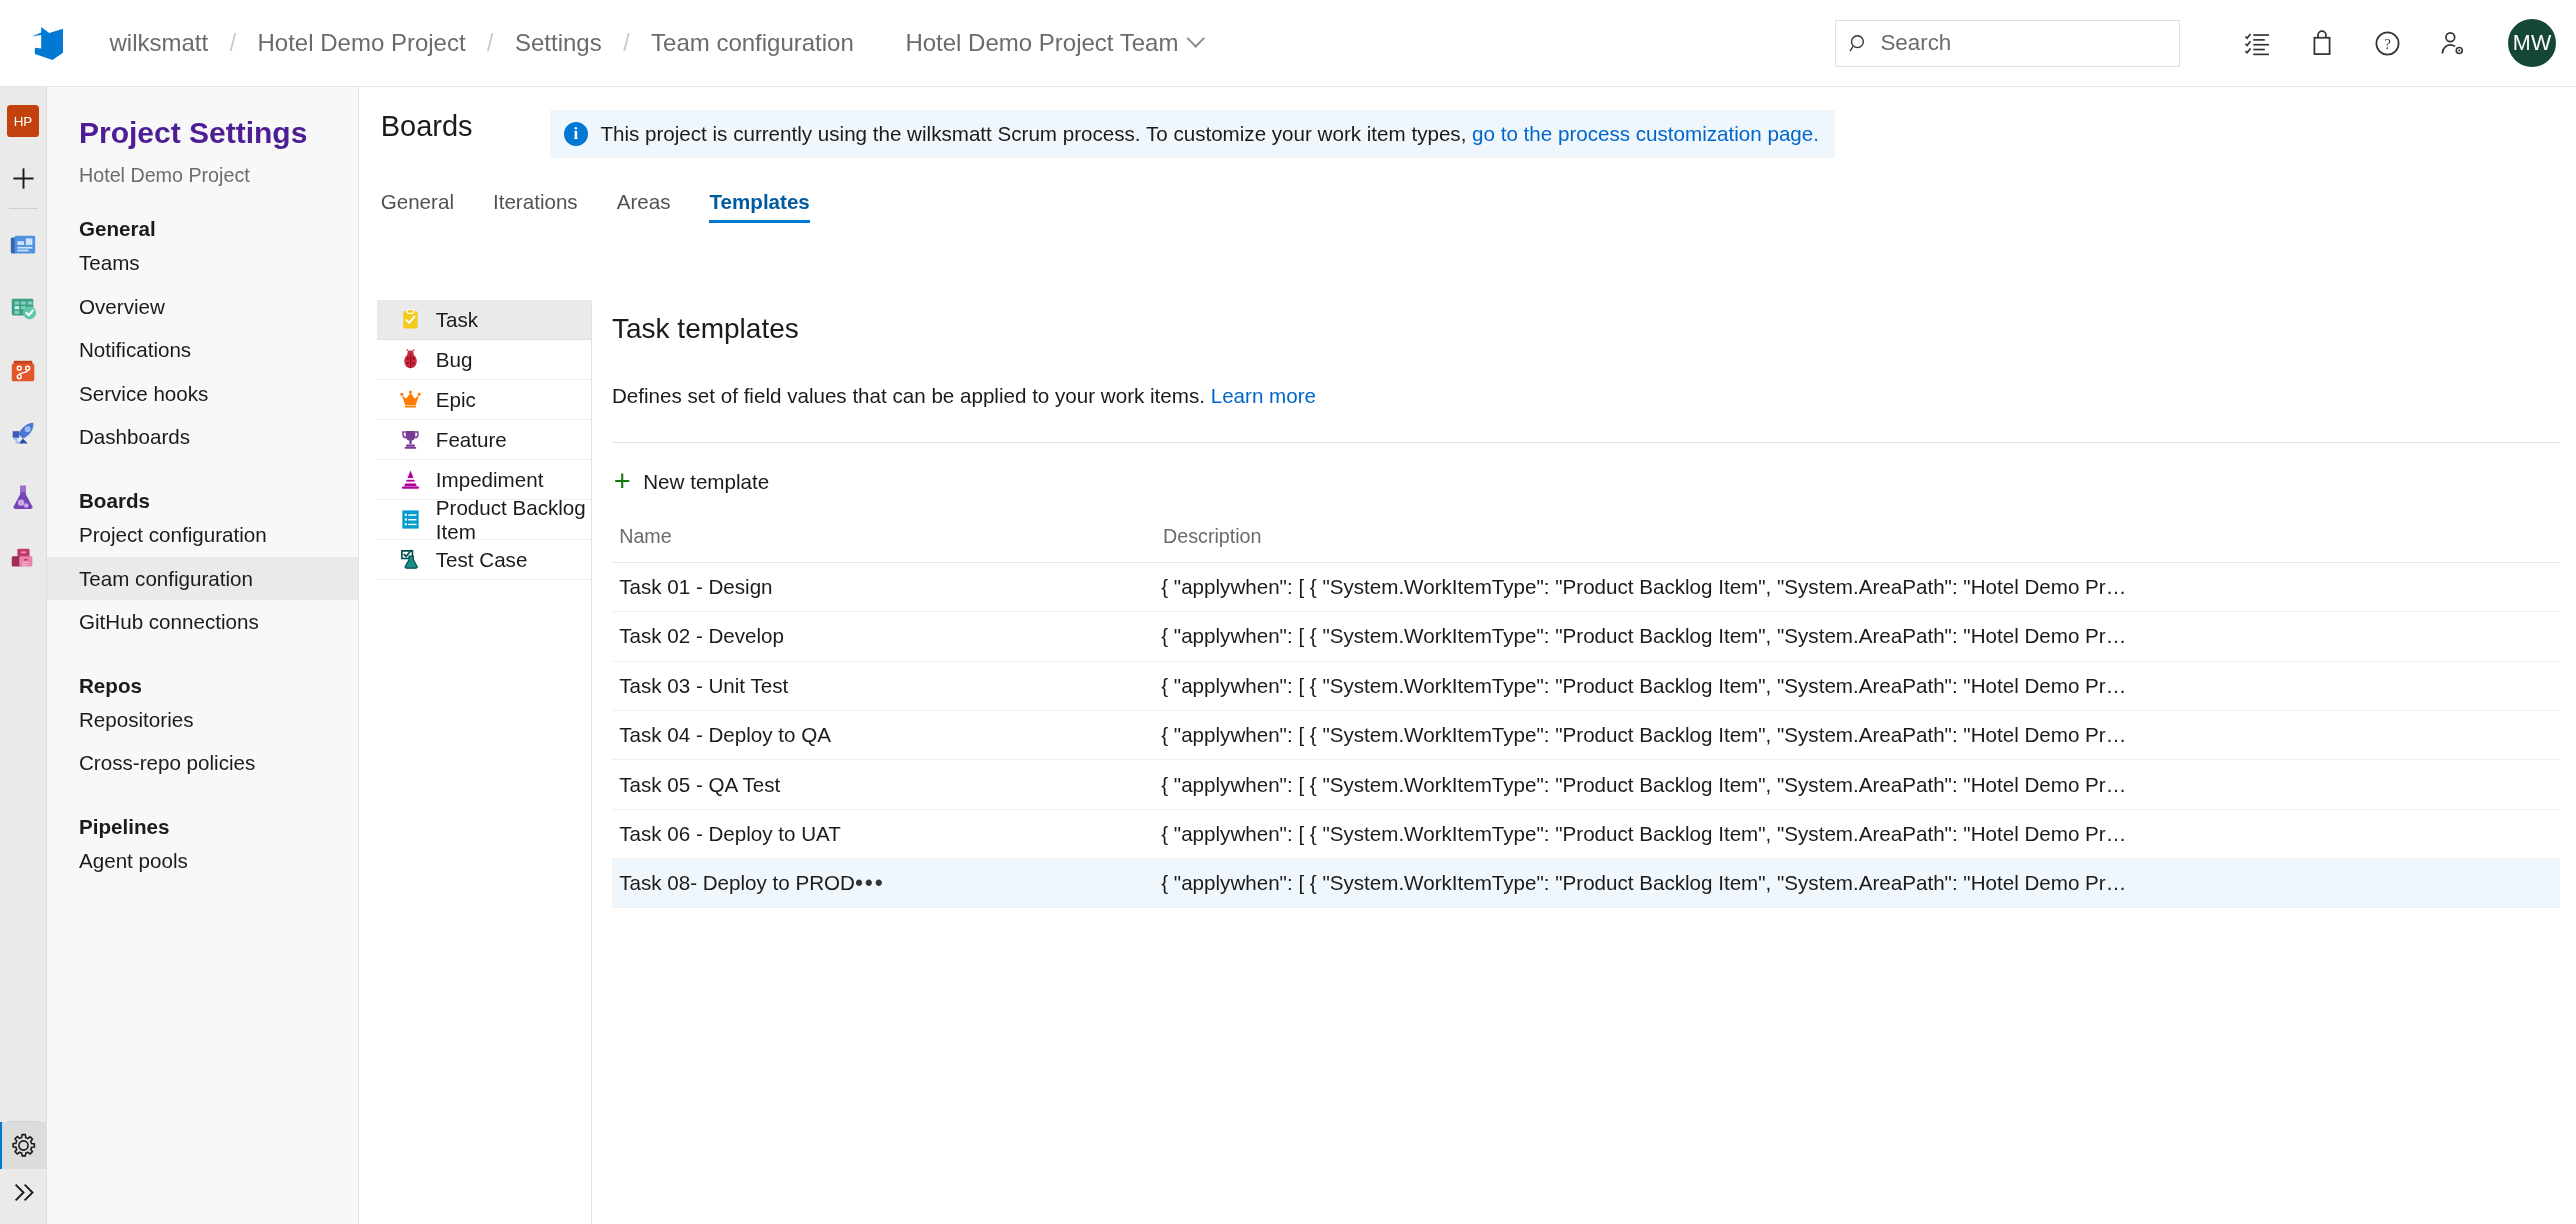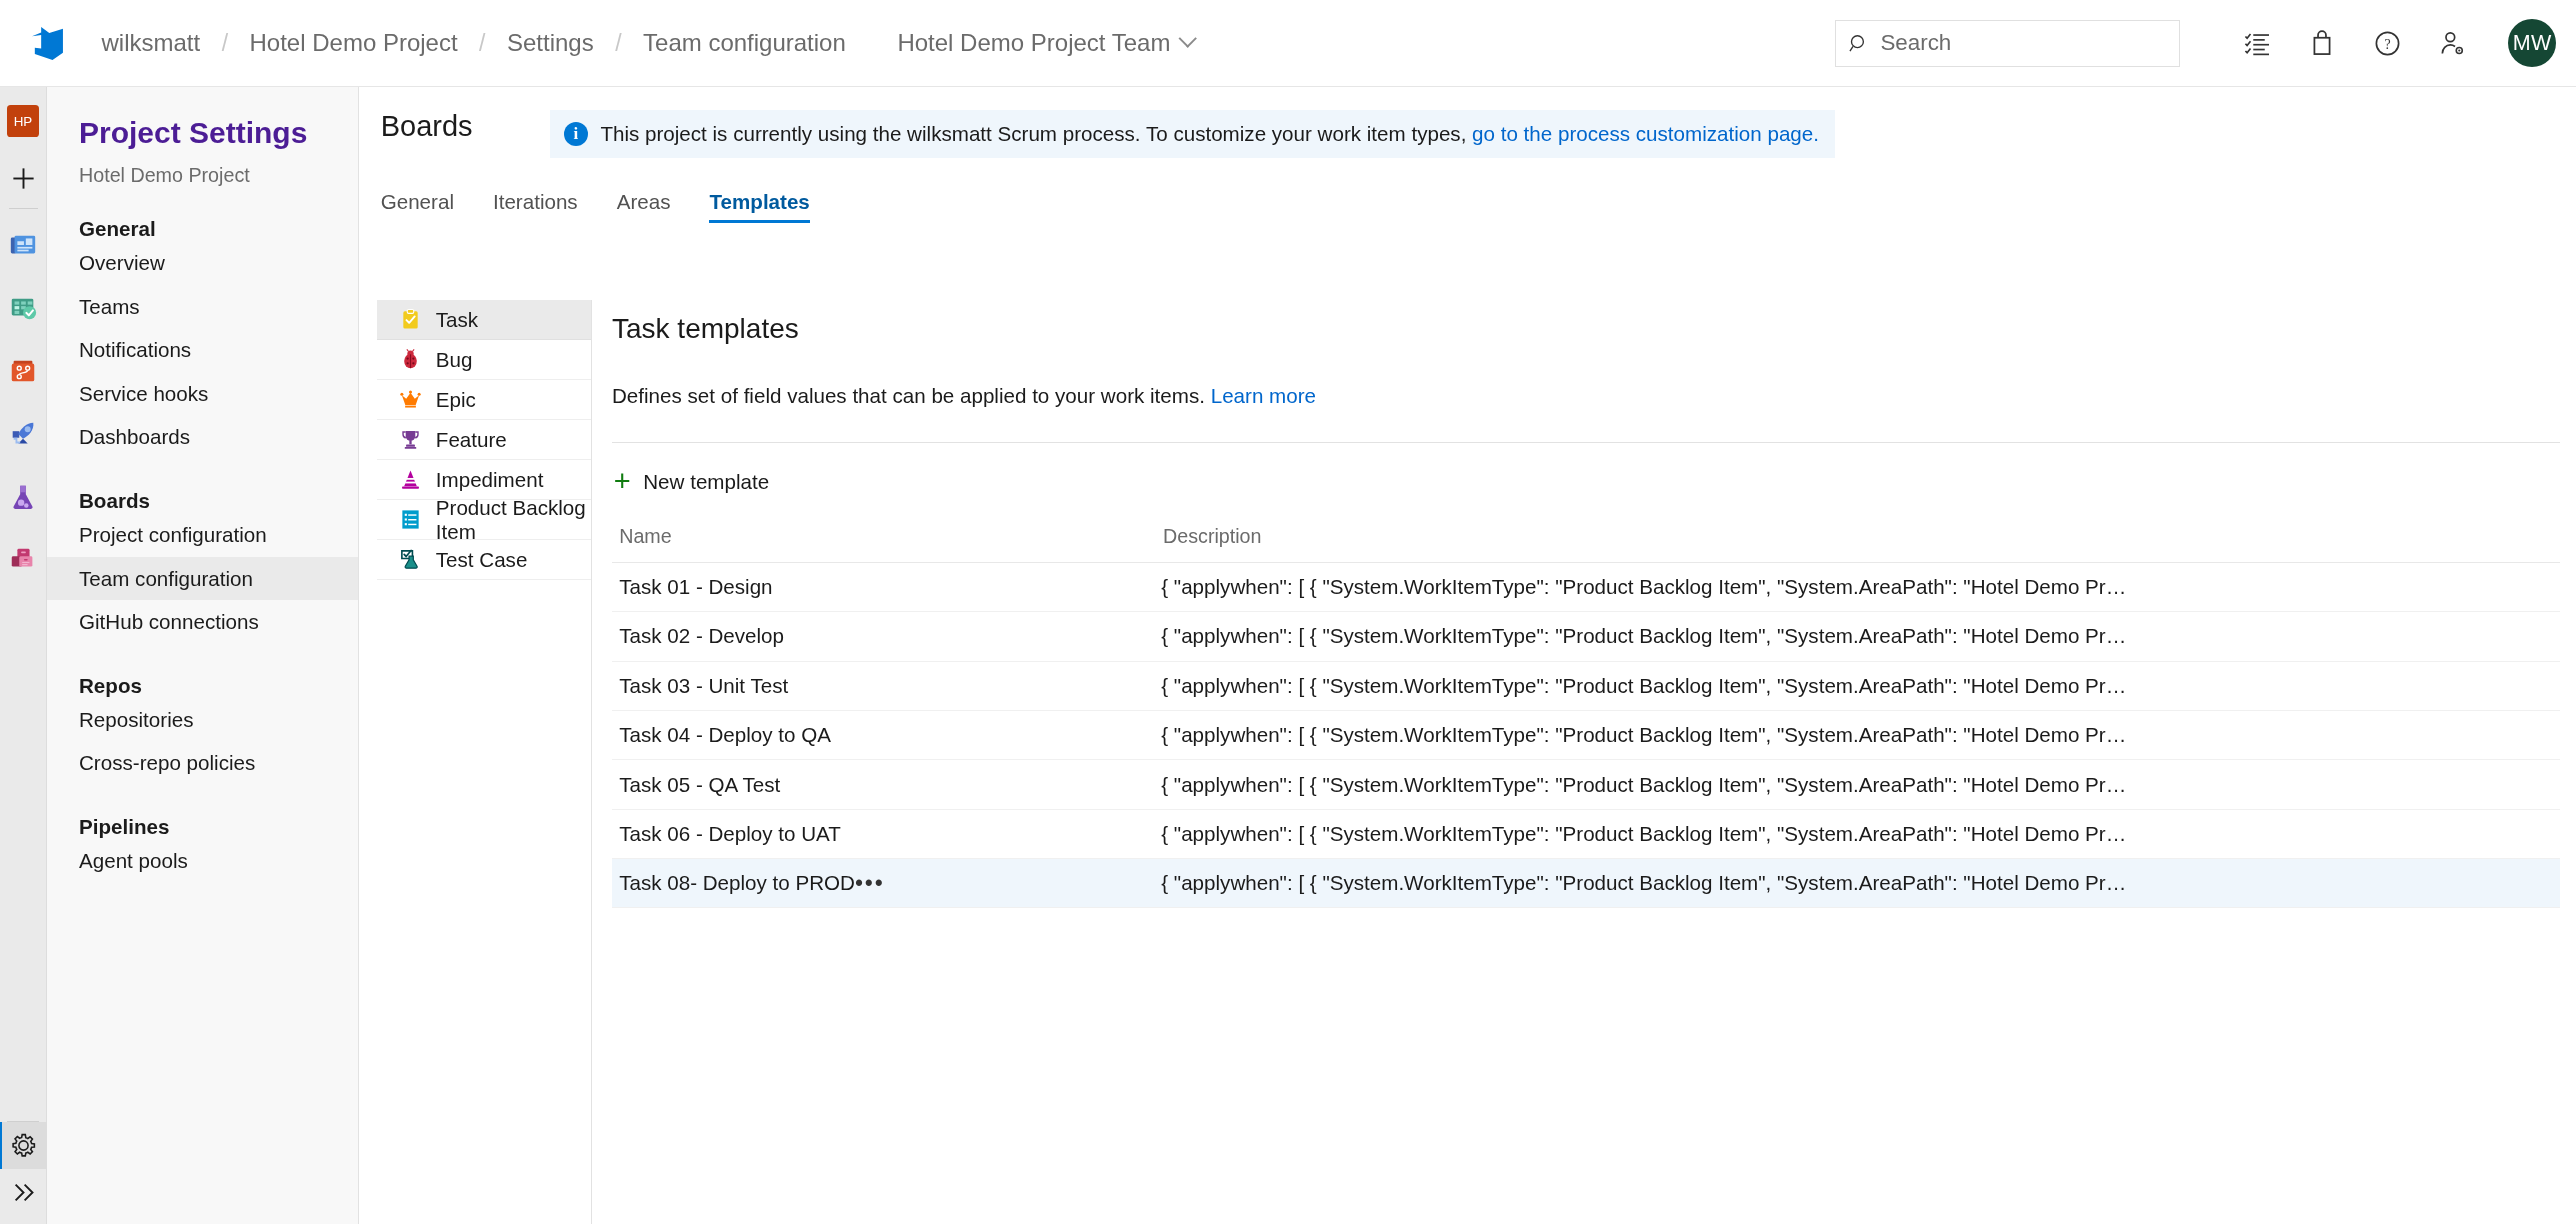--- a/index.html
+++ b/index.html
@@ -12,21 +12,21 @@
   }
 
   
   #topbar {
     position: absolute; left: 0; top: 0; width: 2576px; height: 87px;
     background: #ffffff;
     border-bottom: 0.9px solid #e6e6e6;
     display: flex; align-items: center;
   }
   #ado-logo { width: 55px; height: 55px; margin-left: 19.7px; display:flex; align-items:center; justify-content:center; }
-  .crumbs { display: flex; align-items: center; margin-left: 25px; }
+  .crumbs { display: flex; align-items: center; margin-left: 33px; }
   .crumb {
     font-size: 24px; color: #6b6b6b; white-space: nowrap;
     padding: 3.6px 1.8px; cursor: pointer;
   }
   .crumb-sep { font-size: 23px; color: #c8c8c8; margin: 0 19.7px; }
   .crumb-team { display:flex; align-items:center; gap:9px; margin-left: 48px; }
   .chev-dn { display:inline-block; width: 13.4px; height: 13.4px; border-right: 2.1px solid #8a8a8a; border-bottom: 2.1px solid #8a8a8a; transform: rotate(45deg) translate(-2.7px,-2.7px); }
 
   #topbar-right { margin-left: auto; display: flex; align-items: center; padding-right: 19.7px; gap: 8px; }
   #searchbox {
@@ -305,22 +305,22 @@
         <path d="M13 5l7 7-7 7" fill="none" stroke="#1b1b1b" stroke-width="1.7"></path>
       </svg>
   </div>
 </div>
 
 <div id="settings-nav">
   <div id="settings-title">Project Settings</div>
   <div id="settings-subtitle">Hotel Demo Project</div>
 
   <div class="nav-group-header">General</div>
+  <div class="nav-link">Teams</div>
   <div class="nav-link">Overview</div>
-  <div class="nav-link">Teams</div>
   <div class="nav-link">Notifications</div>
   <div class="nav-link">Service hooks</div>
   <div class="nav-link">Dashboards</div>
 
   <div class="nav-group-header">Boards</div>
   <div class="nav-link">Project configuration</div>
   <div class="nav-link selected">Team configuration</div>
   <div class="nav-link">GitHub connections</div>
 
   <div class="nav-group-header">Repos</div>

